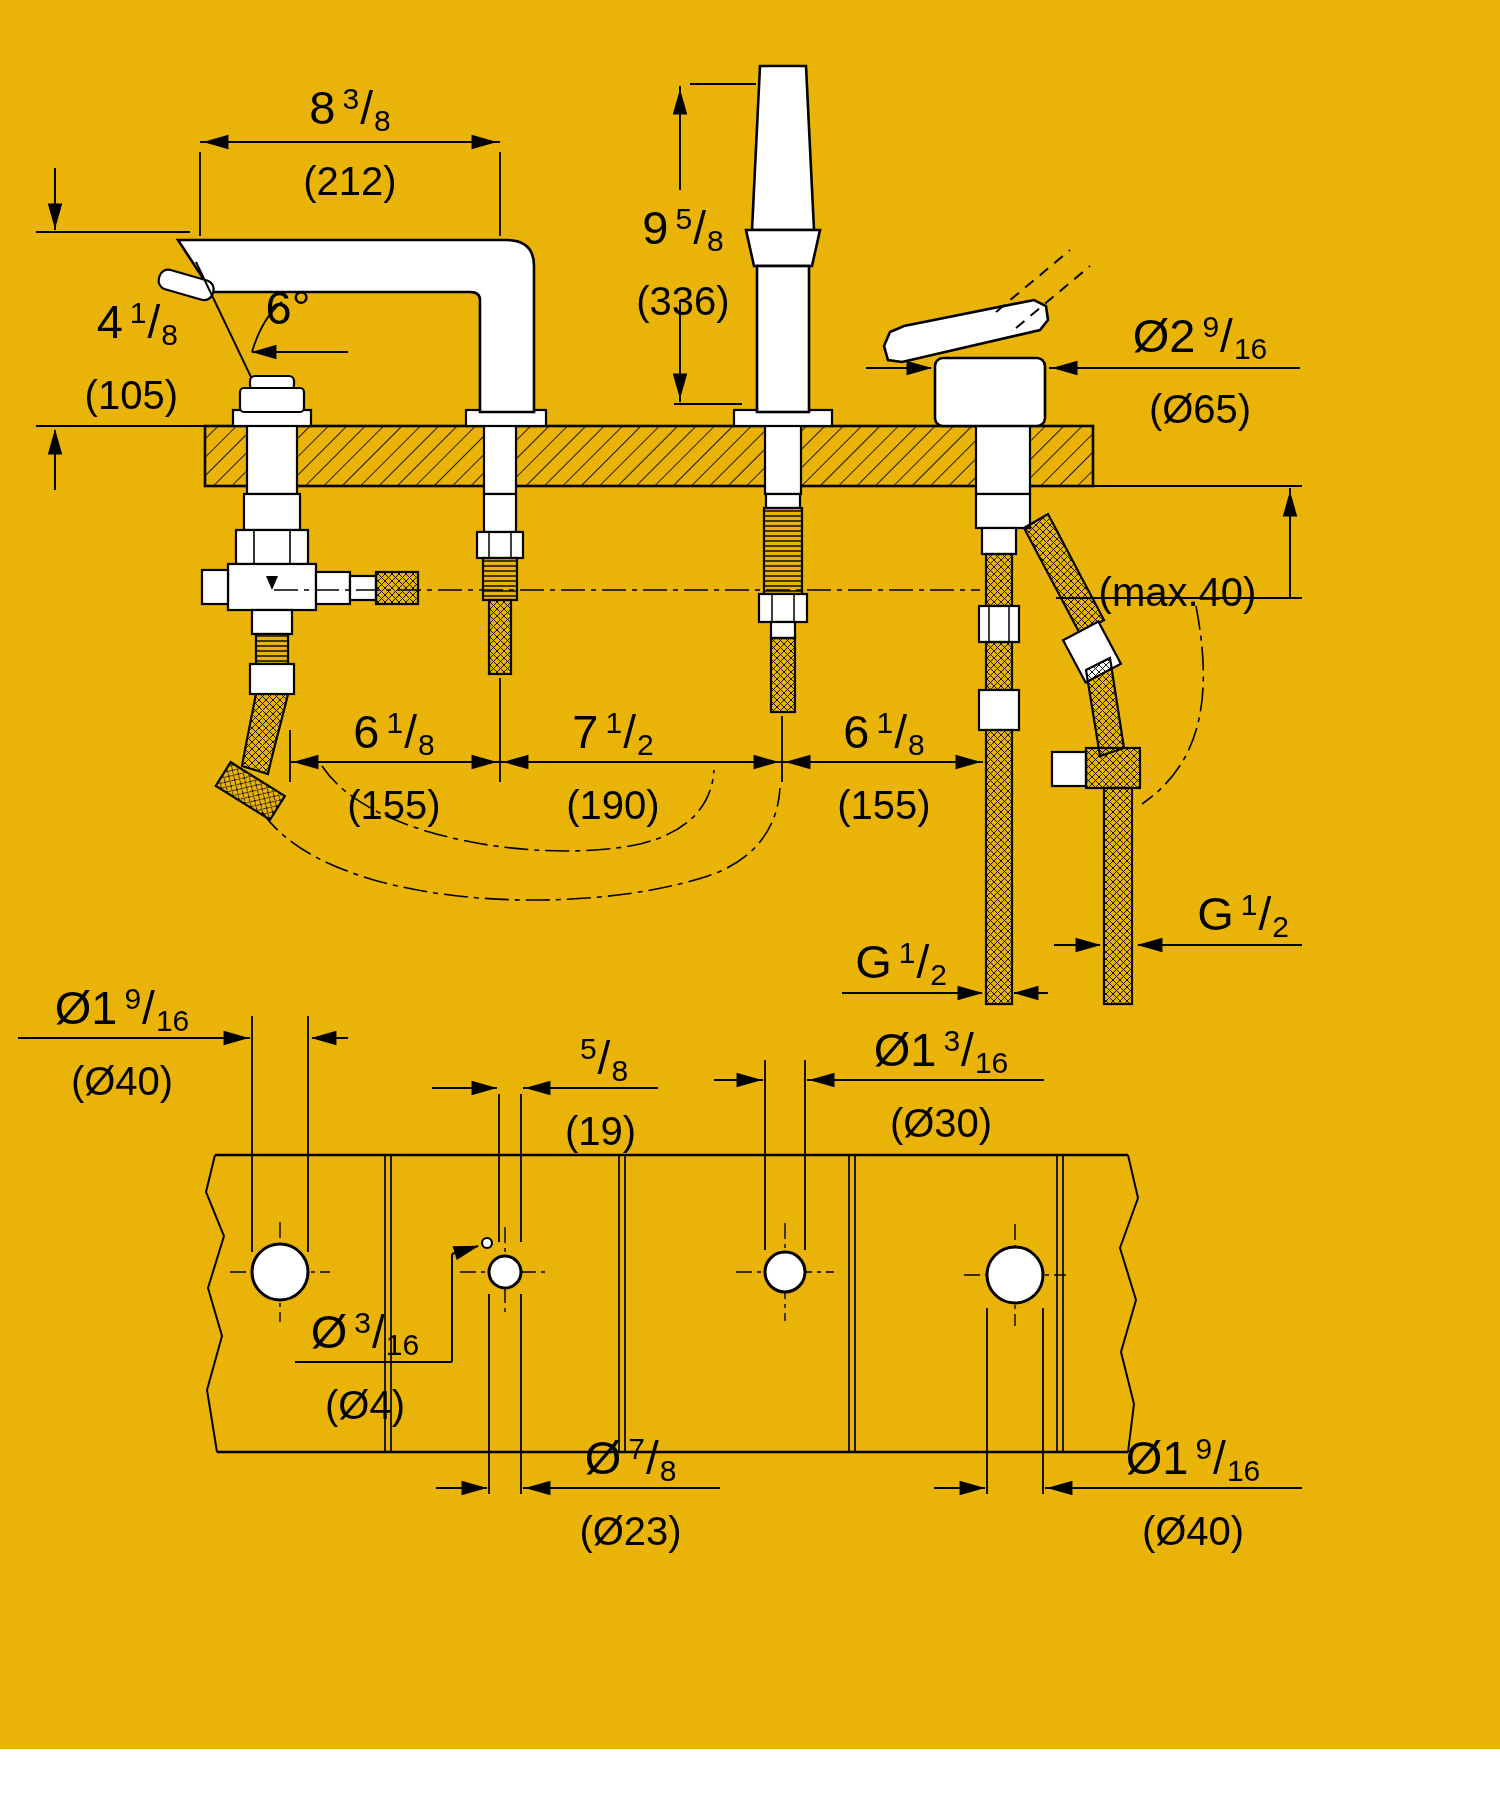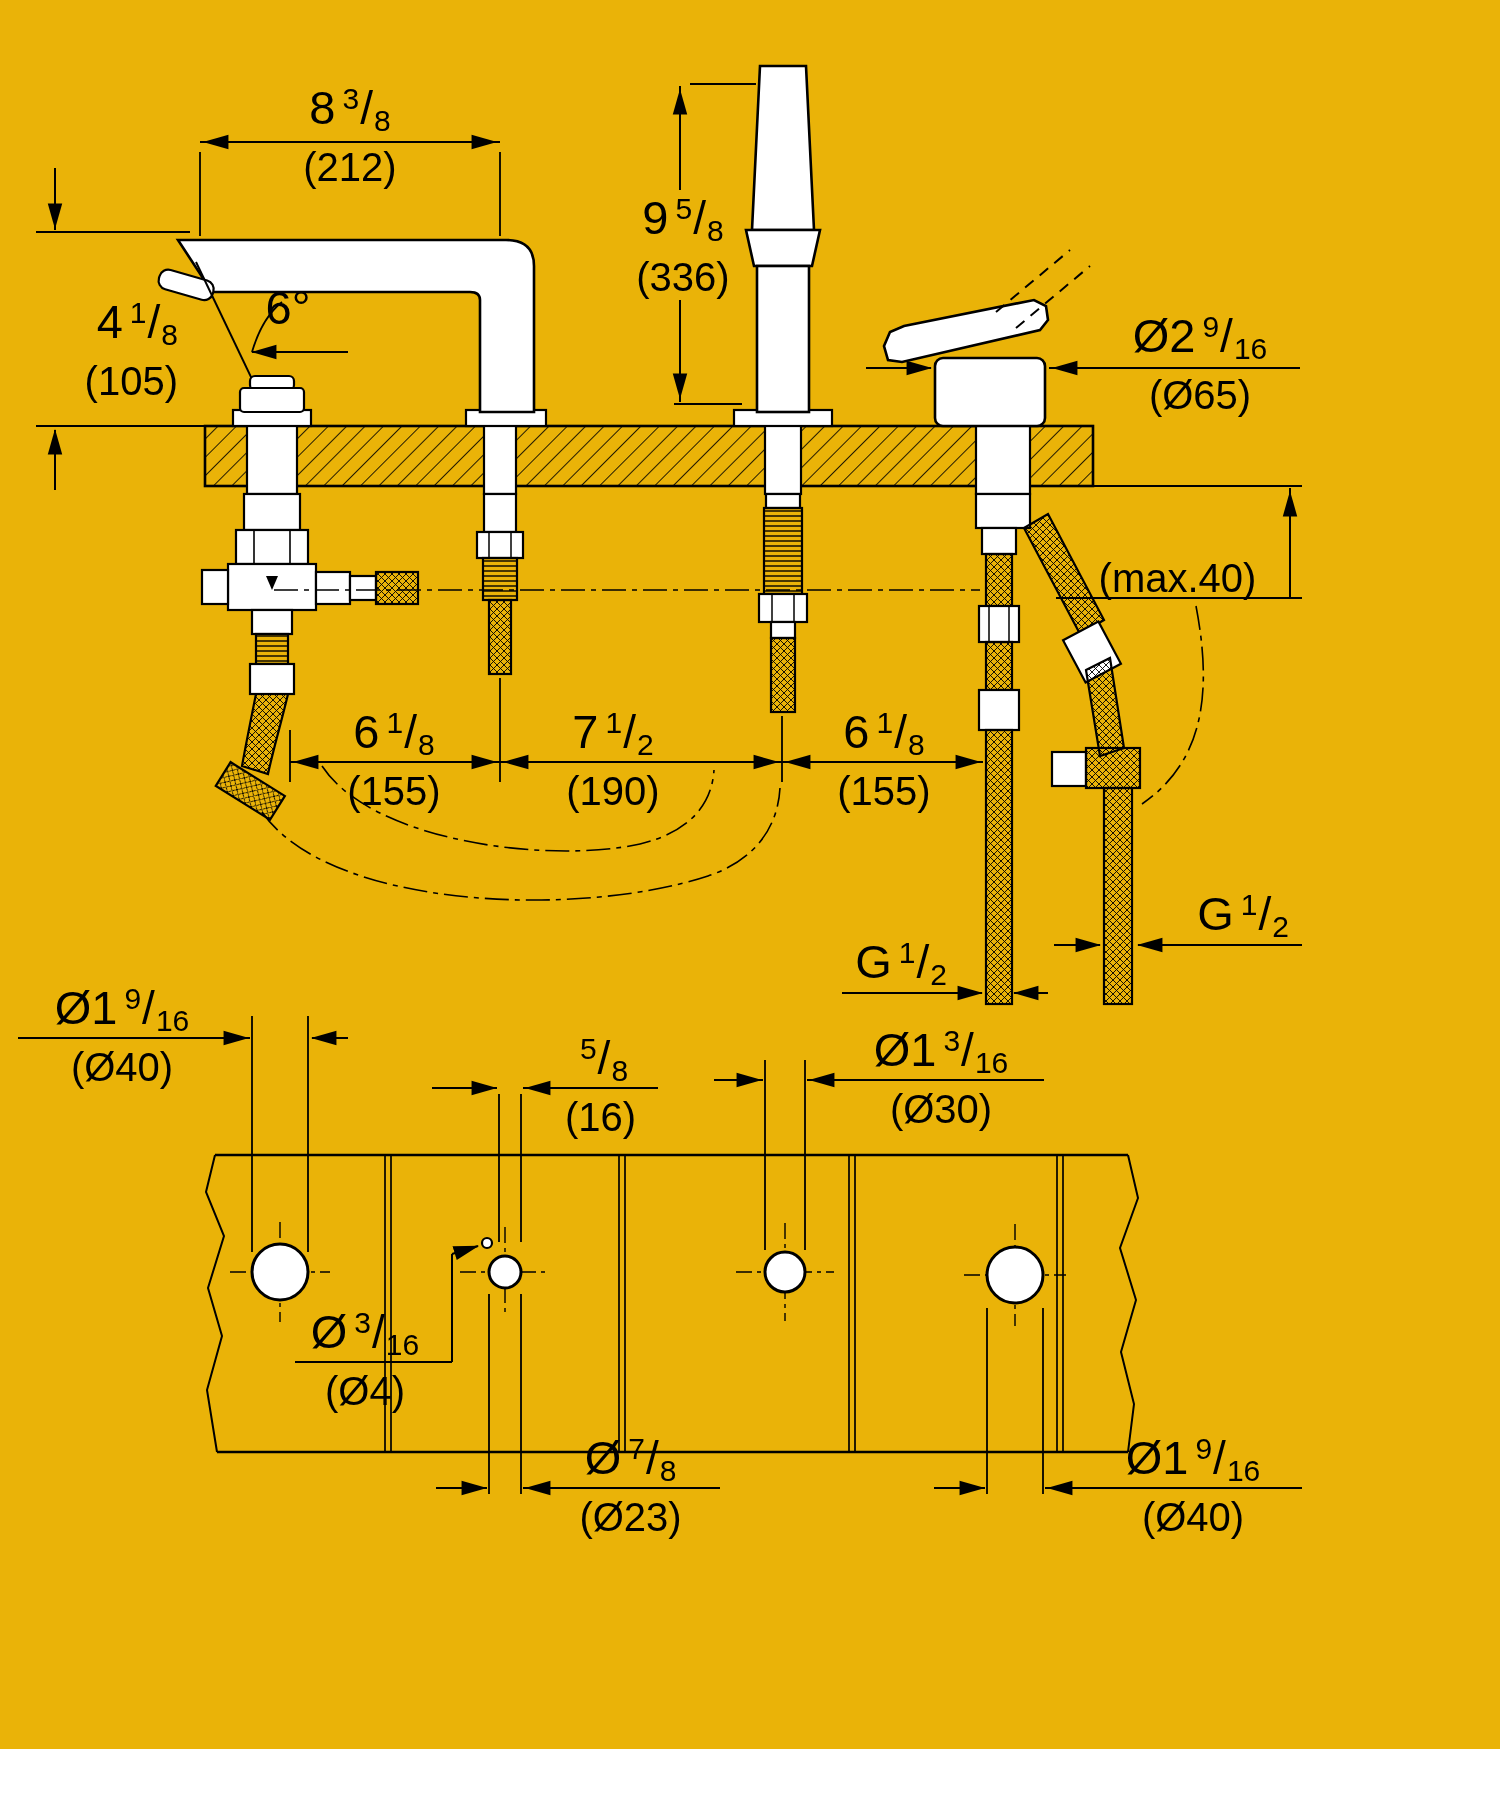--- a/index.html
+++ b/index.html
@@ -7,21 +7,21 @@
   .sheet{position:relative;width:1500px;height:1749px;background:#eab308;color:#000;
          font-family:"Liberation Sans",sans-serif;overflow:hidden}
   .sheet svg{position:absolute;left:0;top:0}
   .dim{position:absolute;text-align:center;line-height:1}
   .dim.left{text-align:right}
   .fracline{font-size:47px;line-height:1;white-space:nowrap}
   .num{display:inline-block;font-size:30px;transform:translateY(-15px);margin-left:7px}
   .den{display:inline-block;font-size:30px;transform:translateY(7px)}
   .slash{display:inline-block;font-size:46px;margin:0 1px}
   .slash::before{content:"/"}
-  .metric{font-size:40px;line-height:1;margin-top:16px;white-space:nowrap}
+  .metric{font-size:40px;line-height:1;margin-top:30px;white-space:nowrap}
 </style>
 </head>
 <body>
 
 <div class="sheet">
 
 <svg width="1500" height="1798" viewBox="0 0 1500 1798">
   <defs>
     <marker id="arw" viewBox="0 0 12 8" refX="11.5" refY="4" markerWidth="26" markerHeight="17" markerUnits="userSpaceOnUse" orient="auto">
       <path d="M0,0.6 L12,4 L0,7.4 Z" fill="#000"></path>
@@ -295,21 +295,21 @@
 
 <div class="dim" style="left:228px;top:284px;width:120px">
   <div class="fracline">6°</div>
 </div>
 
 <div class="dim left" style="left:8px;top:298px;width:170px">
   <div class="fracline"><span>4</span><span class="num">1</span><span class="slash"></span><span class="den">8</span></div>
   <div class="metric">(105)</div>
 </div>
 
-<div class="dim" style="left:583px;top:194px;width:200px">
+<div class="dim" style="left:583px;top:204px;width:200px">
   <div class="fracline"><span>9</span><span class="num">5</span><span class="slash"></span><span class="den">8</span></div>
   <div class="metric">(336)</div>
 </div>
 
 <div class="dim" style="left:1098px;top:312px;width:204px">
   <div class="fracline"><span>Ø2</span><span class="num">9</span><span class="slash"></span><span class="den">16</span></div>
   <div class="metric">(Ø65)</div>
 </div>
 
 <div class="dim" style="left:1050px;top:542px;width:255px">
@@ -339,21 +339,21 @@
   <div class="fracline"><span>G</span><span class="num">1</span><span class="slash"></span><span class="den">2</span></div>
 </div>
 
 <div class="dim" style="left:12px;top:984px;width:220px">
   <div class="fracline"><span>Ø1</span><span class="num">9</span><span class="slash"></span><span class="den">16</span></div>
   <div class="metric">(Ø40)</div>
 </div>
 
 <div class="dim" style="left:543px;top:1034px;width:115px">
   <div class="fracline"><span></span><span class="num">5</span><span class="slash"></span><span class="den">8</span></div>
-  <div class="metric">(16)</div>
+  <div class="metric">(19)</div>
 </div>
 
 <div class="dim" style="left:836px;top:1026px;width:210px">
   <div class="fracline"><span>Ø1</span><span class="num">3</span><span class="slash"></span><span class="den">16</span></div>
   <div class="metric">(Ø30)</div>
 </div>
 
 <div class="dim" style="left:280px;top:1308px;width:170px">
   <div class="fracline"><span>Ø</span><span class="num">3</span><span class="slash"></span><span class="den">16</span></div>
   <div class="metric">(Ø4)</div>

